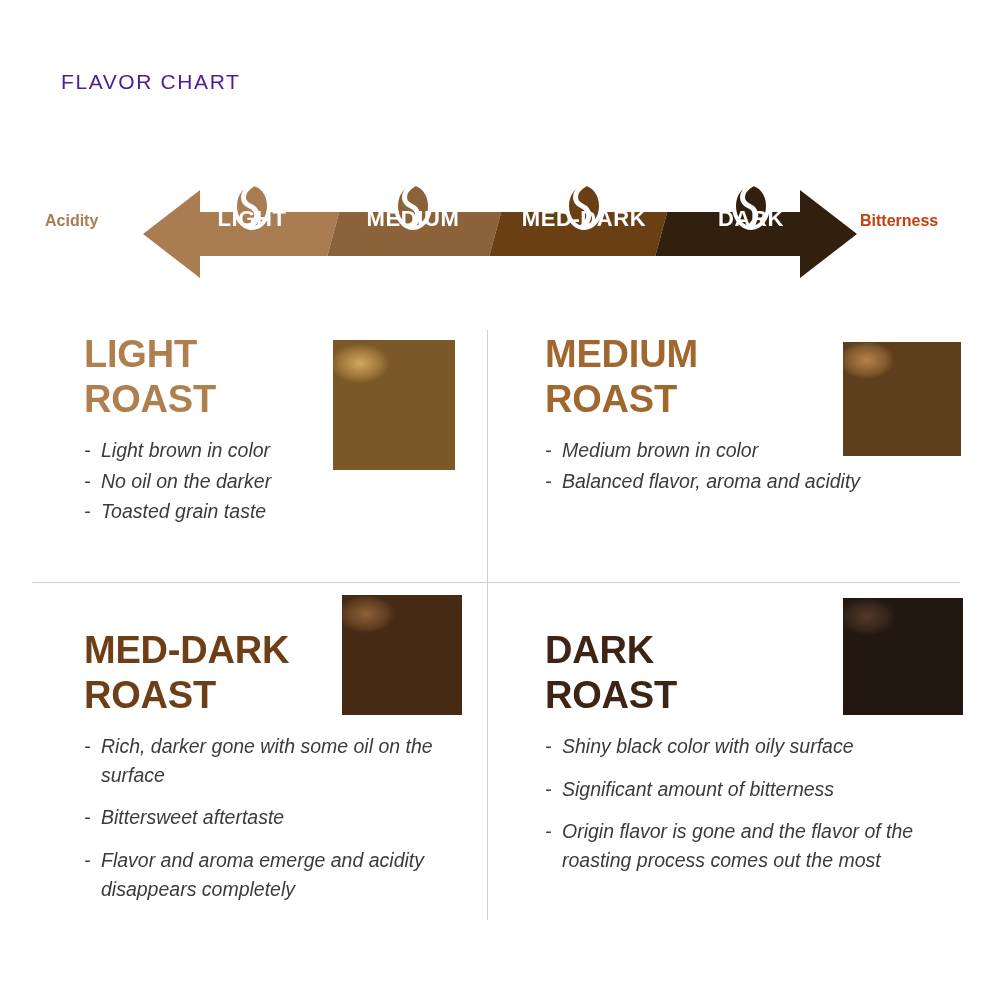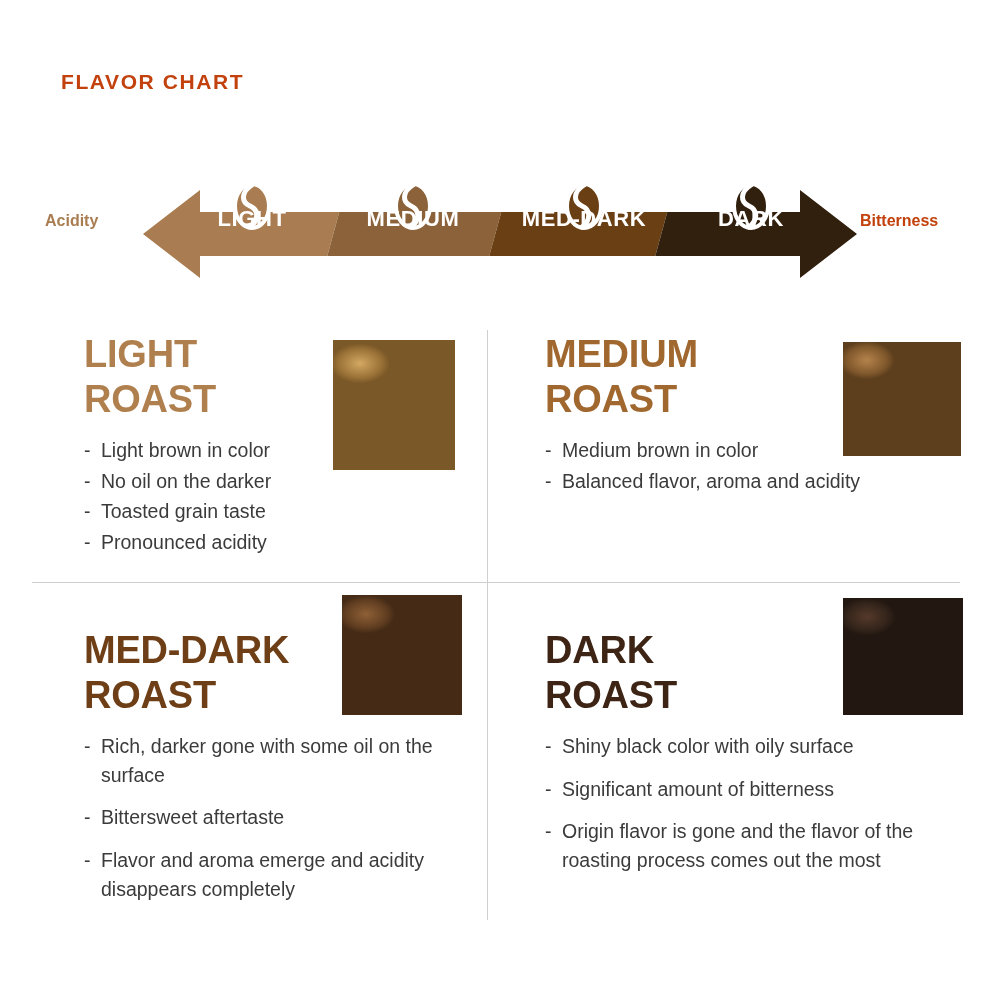--- a/index.html
+++ b/index.html
@@ -20,22 +20,22 @@
     overflow: hidden;
   }
 
   
   .page-title {
     position: absolute;
     left: 61px;
     top: 70px;
     font-size: 21px;
     letter-spacing: 1.6px;
-    color: #c2410c;
-    font-weight: 700;
+    color: #4c1d95;
+    font-weight: 400;
     white-space: nowrap;
   }
 
   
   .scale {
     position: absolute;
     left: 0px;
     top: 160px;
     width: 1001px;
     height: 118px;
@@ -117,20 +117,21 @@
     margin: 14px 0 0 0;
     padding: 0;
     color: #3b3b3b;
     font-size: 19.5px;
     line-height: 1.48;
   }
   .bullets li {
     position: relative;
     padding-left: 17px;
     margin-bottom: 2px;
+    font-style: italic;
   }
   .bullets.loose li { margin-bottom: 14px; }
   .bullets li::before {
     content: "-";
     position: absolute;
     left: 0;
     top: 0;
   }
 
   
@@ -253,21 +254,20 @@
   <div class="divider-h"></div>
   <div class="divider-v"></div>
 
   <div class="card light">
     <h2 class="card-title">LIGHT
 ROAST</h2>
     <ul class="bullets">
       <li>Light brown in color</li>
       <li>No oil on the darker</li>
       <li>Toasted grain taste</li>
-      <li>Pronounced acidity</li>
     </ul>
   </div>
   <div class="bean-photo p-light"></div>
 
   <div class="card medium">
     <h2 class="card-title">MEDIUM
 ROAST</h2>
     <ul class="bullets">
       <li>Medium brown in color</li>
       <li>Balanced flavor, aroma and acidity</li>

